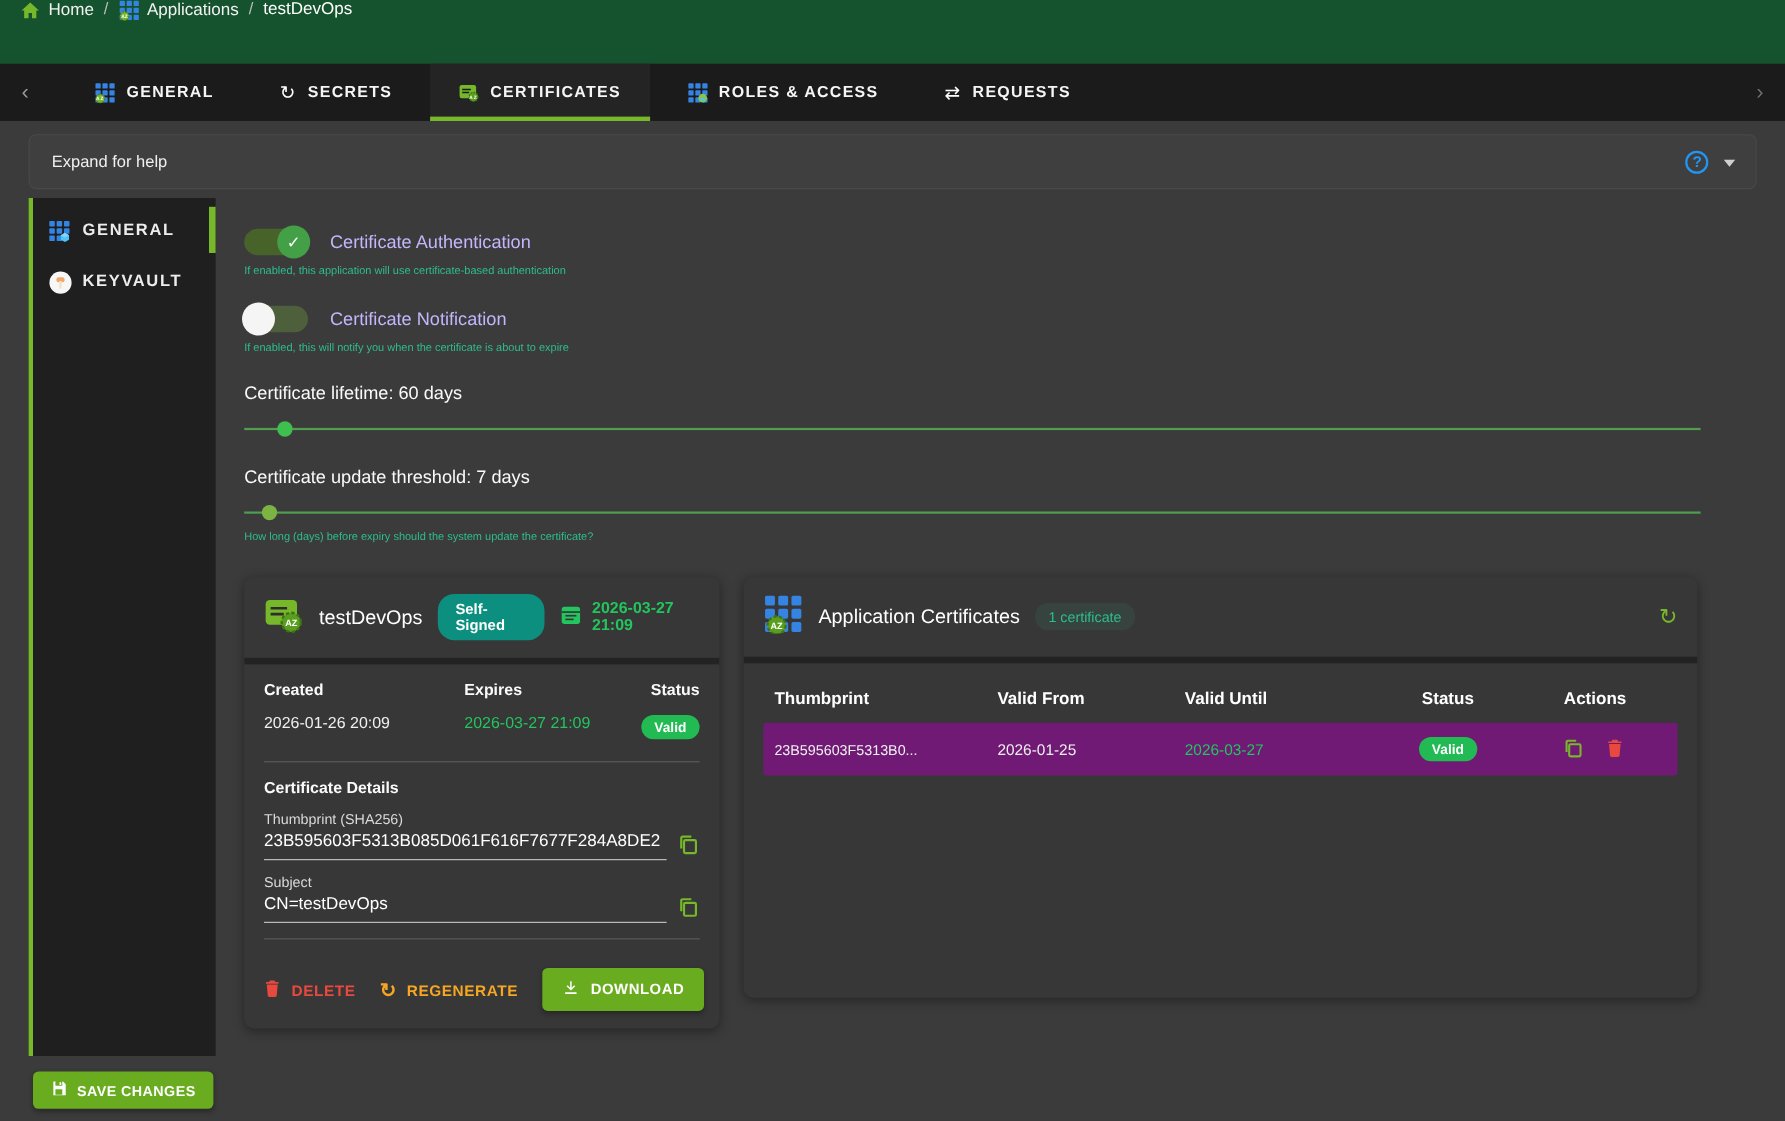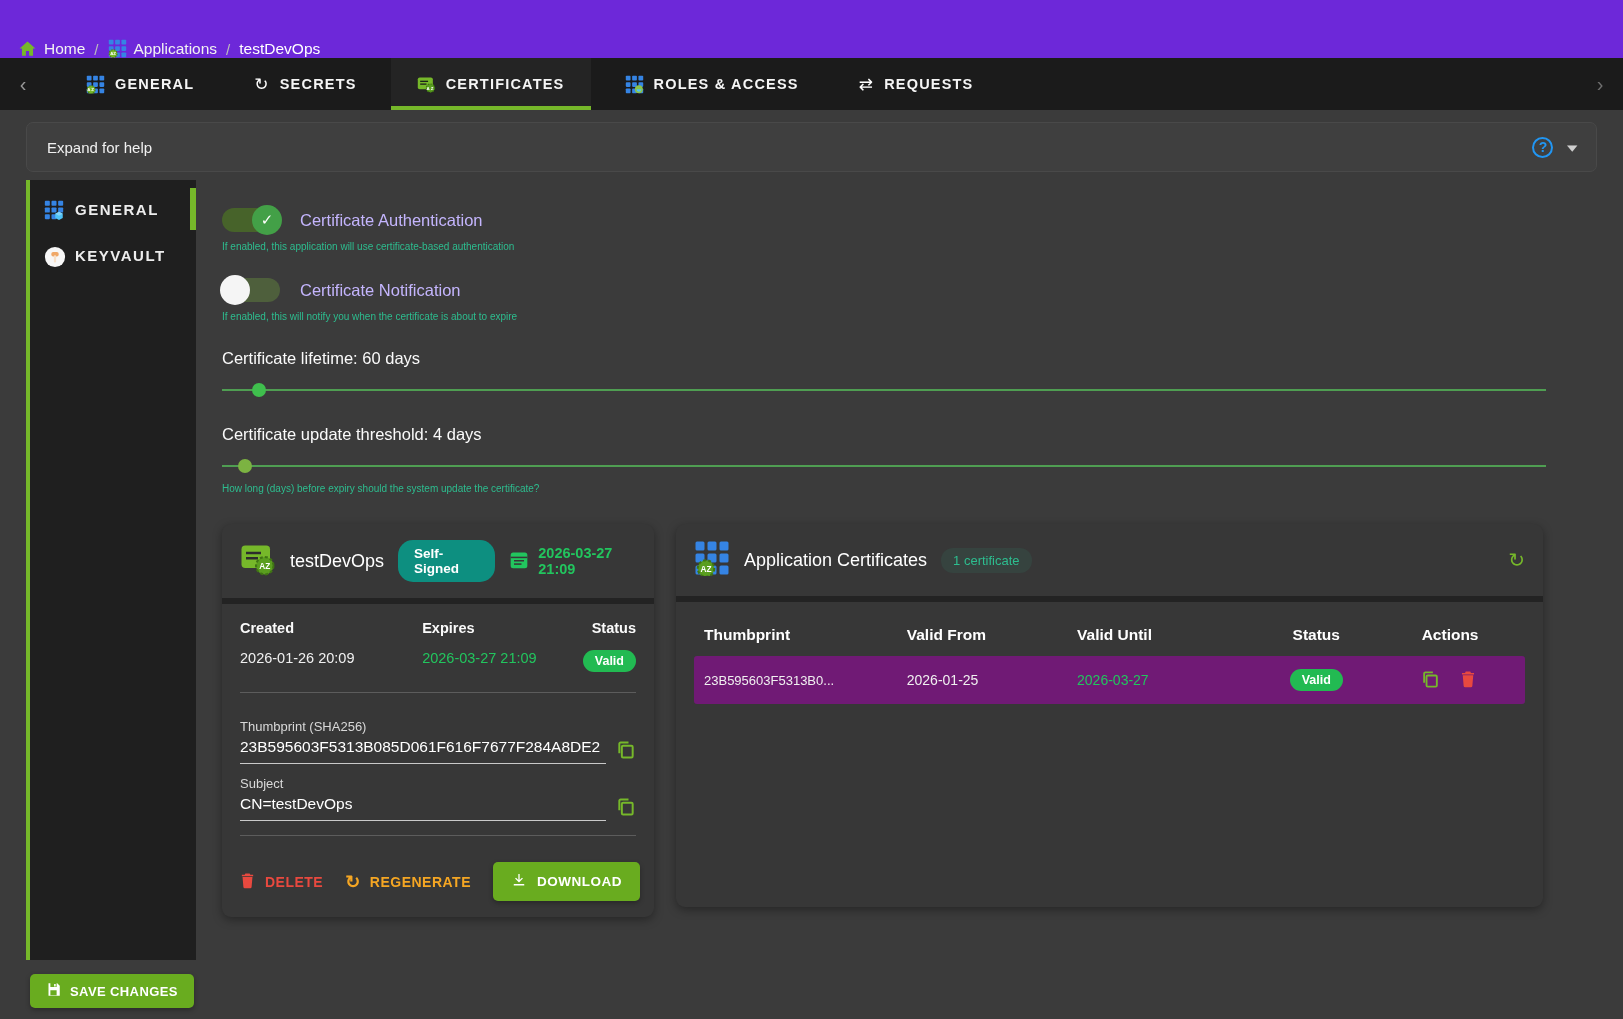--- a/index.html
+++ b/index.html
@@ -4,21 +4,21 @@
 <style>
   * { margin:0; padding:0; box-sizing:border-box; }
   html,body { width:1623px; height:1019px; overflow:hidden; }
   body {
     background:#3b3b3b;
     font-family:"Liberation Sans", sans-serif;
     color:#eee;
     position:relative;
   }
   
-  .topbar { height:58px; background:#6d28d9; display:flex; align-items:flex-end; padding:0 18px; gap:9px; font-size:15.5px; }
+  .topbar { height:58px; background:#14532d; display:flex; align-items:flex-start; padding:0 18px; gap:9px; font-size:15.5px; }
   .crumb { display:flex; align-items:center; gap:7px; color:#f2f2f2; cursor:pointer; }
   .crumb-sep { color:#bdbdbd; font-size:15px; }
   .crumb-current { color:#fff; }
   
   .tabbar { height:52px; background:#1b1b1b; display:flex; align-items:stretch; position:relative; }
   .tab-scroll { width:46px; display:flex; align-items:center; justify-content:center; color:#9a9a9a; font-size:20px; cursor:pointer; }
   .tab-scroll.right { margin-left:auto; color:#6f6f6f; }
   .tabs { display:flex; align-items:stretch; gap:8px; margin-left:14px; }
   .tab { display:flex; align-items:center; gap:10px; padding:0 26px; font-size:14.5px; font-weight:bold; letter-spacing:1.2px; color:#f5f5f5; cursor:pointer; position:relative; }
   .tab.active { background:#242424; }
@@ -263,21 +263,21 @@
       <span class="toggle-label">Certificate Notification</span>
     </div>
     <div class="helper-text">If enabled, this will notify you when the certificate is about to expire</div>
 
     <div class="slider-label">Certificate lifetime: 60 days</div>
     <div class="slider">
       <div class="track"></div>
       <div class="thumb" style="left: 2.8%;"></div>
     </div>
 
-    <div class="slider-label">Certificate update threshold: 4 days</div>
+    <div class="slider-label">Certificate update threshold: 7 days</div>
     <div class="slider alt">
       <div class="track"></div>
       <div class="thumb" style="left: 1.7%;"></div>
     </div>
     <div class="helper-text">How long (days) before expiry should the system update the certificate?</div>
 
     <div class="cards-row">
 
       <div class="card card-left">
         <div class="card-head">
@@ -312,20 +312,21 @@
           <div class="meta-label">Created</div>
           <div class="meta-label">Expires</div>
           <div class="meta-label" style="text-align:right;">Status</div>
           <div class="meta-val">2026-01-26 20:09</div>
           <div class="meta-val green">2026-03-27 21:09</div>
           <div style="text-align:right;"><span class="valid-pill">Valid</span></div>
         </div>
 
         <hr class="hr">
 
+        <div class="details-title">Certificate Details</div>
         <div class="field-label">Thumbprint (SHA256)</div>
         <div class="field-row">
           <div class="field-value">23B595603F5313B085D061F616F7677F284A8DE2</div>
           <span class="copy-btn">
             <svg viewBox="0 0 24 24" width="20" height="20" fill="none" stroke="#76b82a" stroke-width="2.4">
                 <rect x="7" y="7" width="13" height="14" rx="1.5"></rect>
                 <path d="M4 16V4.5A1.5 1.5 0 0 1 5.5 3H15"></path>
               </svg>
           </span>
         </div>

